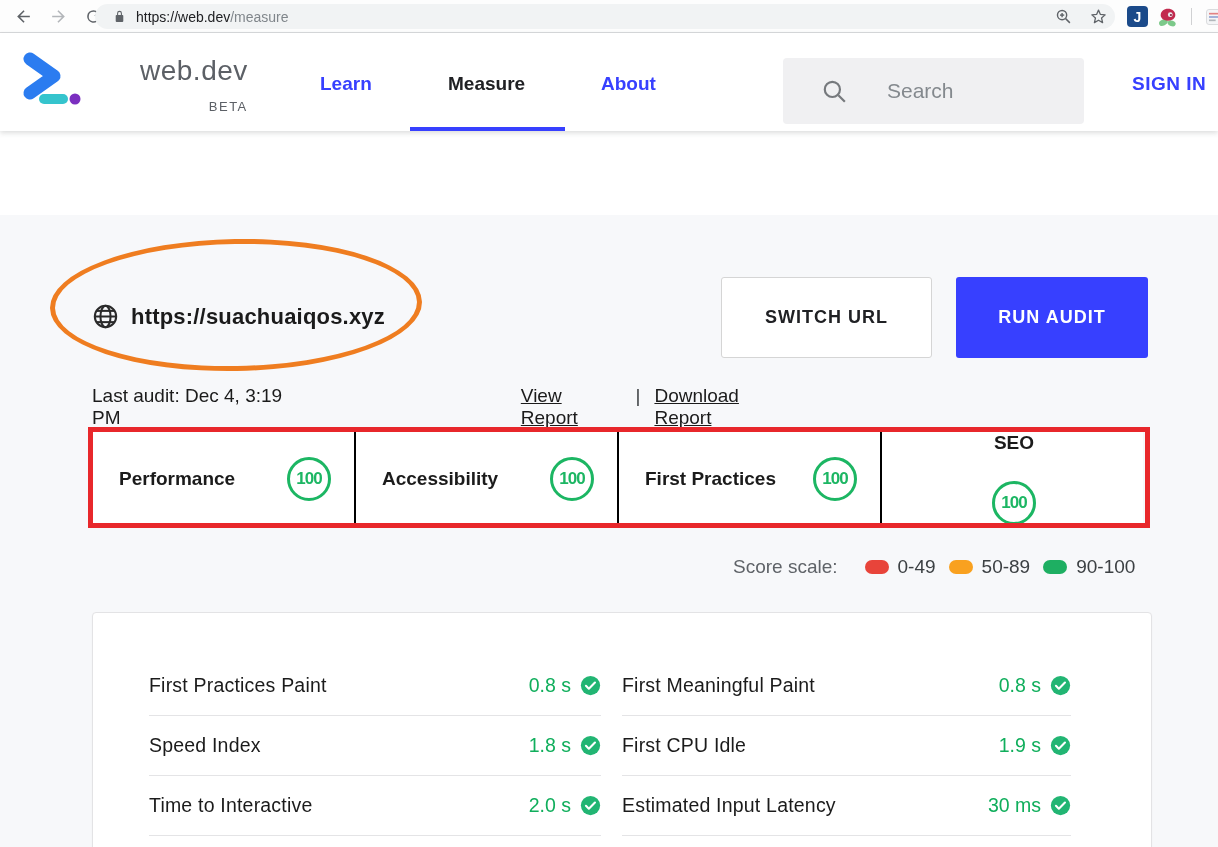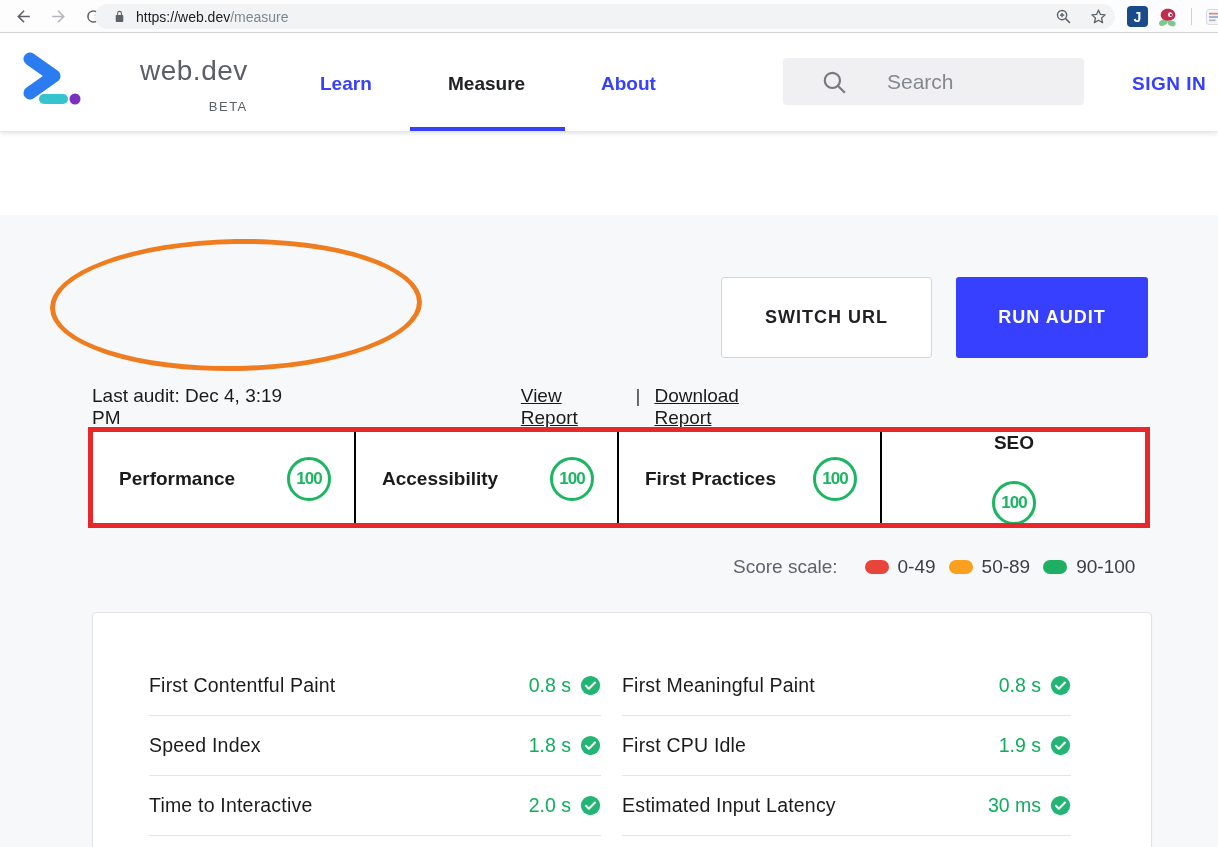--- a/index.html
+++ b/index.html
@@ -44,21 +44,21 @@
   }
   .logo { position:absolute; left:20px; top:14px; display:flex; align-items:flex-start; cursor:pointer; }
   .logo-mark { width:64px; height:62px; }
   .logo-textwrap { margin-left:14px; margin-top:8px; }
   .logo-text { font-size:28px; color:#5c6066; letter-spacing:.5px;margin-left:42px; }
   .logo-beta { font-size:13px; color:#5c6066; letter-spacing:1.5px; text-align:right; margin-top:12px; }
   .top-nav a { position:absolute; top:40px; font-size:19px; font-weight:bold; color:#3740ff; text-decoration:none; cursor:pointer; }
   .top-nav .active { color:#202124; }
   .nav-underline { position:absolute; left:410px; top:94px; width:155px; height:4px; background:#3740ff; }
   .search-box {
-    position:absolute; left:783px; top:25px; width:301px; height:47px;
+    position:absolute; left:783px; top:25px; width:301px; height:66px;
     background:#f0f0f2; border-radius:4px; display:flex; align-items:center; cursor:text;
   }
   .search-box svg { width:26px; height:26px; margin-left:38px; }
   .search-box input {
     border:none; outline:none; background:transparent; font-family:"Liberation Sans",sans-serif;
     font-size:21px; color:#3c4043; margin-left:40px; width:190px;
   }
   .search-box input::placeholder { color:#84898e; }
   .sign-in { position:absolute; left:1132px; top:40px; font-size:19px; font-weight:bold; color:#3740ff; letter-spacing:.5px; cursor:pointer; text-decoration:none; }
 
@@ -216,20 +216,30 @@
           <line x1="16" y1="16" x2="22" y2="22"></line>
         </svg>
       <input type="text" placeholder="Search" style="">
     </div>
 
     <a class="sign-in">SIGN IN</a>
   </div>
 
   <div class="main-bg"></div>
 
+  <div class="audit-url-row">
+    <svg viewBox="0 0 24 24" fill="none" stroke="#2a2a2a" stroke-width="1.8">
+      <circle cx="12" cy="12" r="9.5"></circle>
+      <ellipse cx="12" cy="12" rx="4.5" ry="9.5"></ellipse>
+      <line x1="2.5" y1="12" x2="21.5" y2="12"></line>
+      <line x1="3.8" y1="7" x2="20.2" y2="7"></line>
+      <line x1="3.8" y1="17" x2="20.2" y2="17"></line>
+    </svg>
+    <span class="audit-url-text">https://suachuaiqos.xyz</span>
+  </div>
 
   <div class="annot-ellipse"></div>
 
   <button class="btn btn-switch">SWITCH URL</button>
   <button class="btn btn-run">RUN AUDIT</button>
 
   <div class="last-audit-row">
     <span>Last audit: Dec 4, 3:19 PM</span>
     <a class="report-link view-report">View Report</a>
     <span class="pipe-sep">|</span>
@@ -262,21 +272,21 @@
     <span class="scale-range">0-49</span>
     <span class="scale-pill pill-orange"></span>
     <span class="scale-range">50-89</span>
     <span class="scale-pill pill-green"></span>
     <span class="scale-range">90-100</span>
   </div>
 
   <div class="metrics-card">
     <div class="metrics-grid">
       <div class="metric-row">
-        <span class="metric-label">First Contentful Paint</span>
+        <span class="metric-label">First Practices Paint</span>
         <span class="metric-value">0.8 s</span>
         <svg viewBox="0 0 24 24">
             <circle cx="12" cy="12" r="11" fill="#22b573"></circle>
             <path d="M6.8 12.4l3.3 3.3 7-7" fill="none" stroke="#fff" stroke-width="2.4" stroke-linecap="round" stroke-linejoin="round"></path>
           </svg>
       </div>
       <div class="metric-row">
         <span class="metric-label">First Meaningful Paint</span>
         <span class="metric-value">0.8 s</span>
         <svg viewBox="0 0 24 24">

